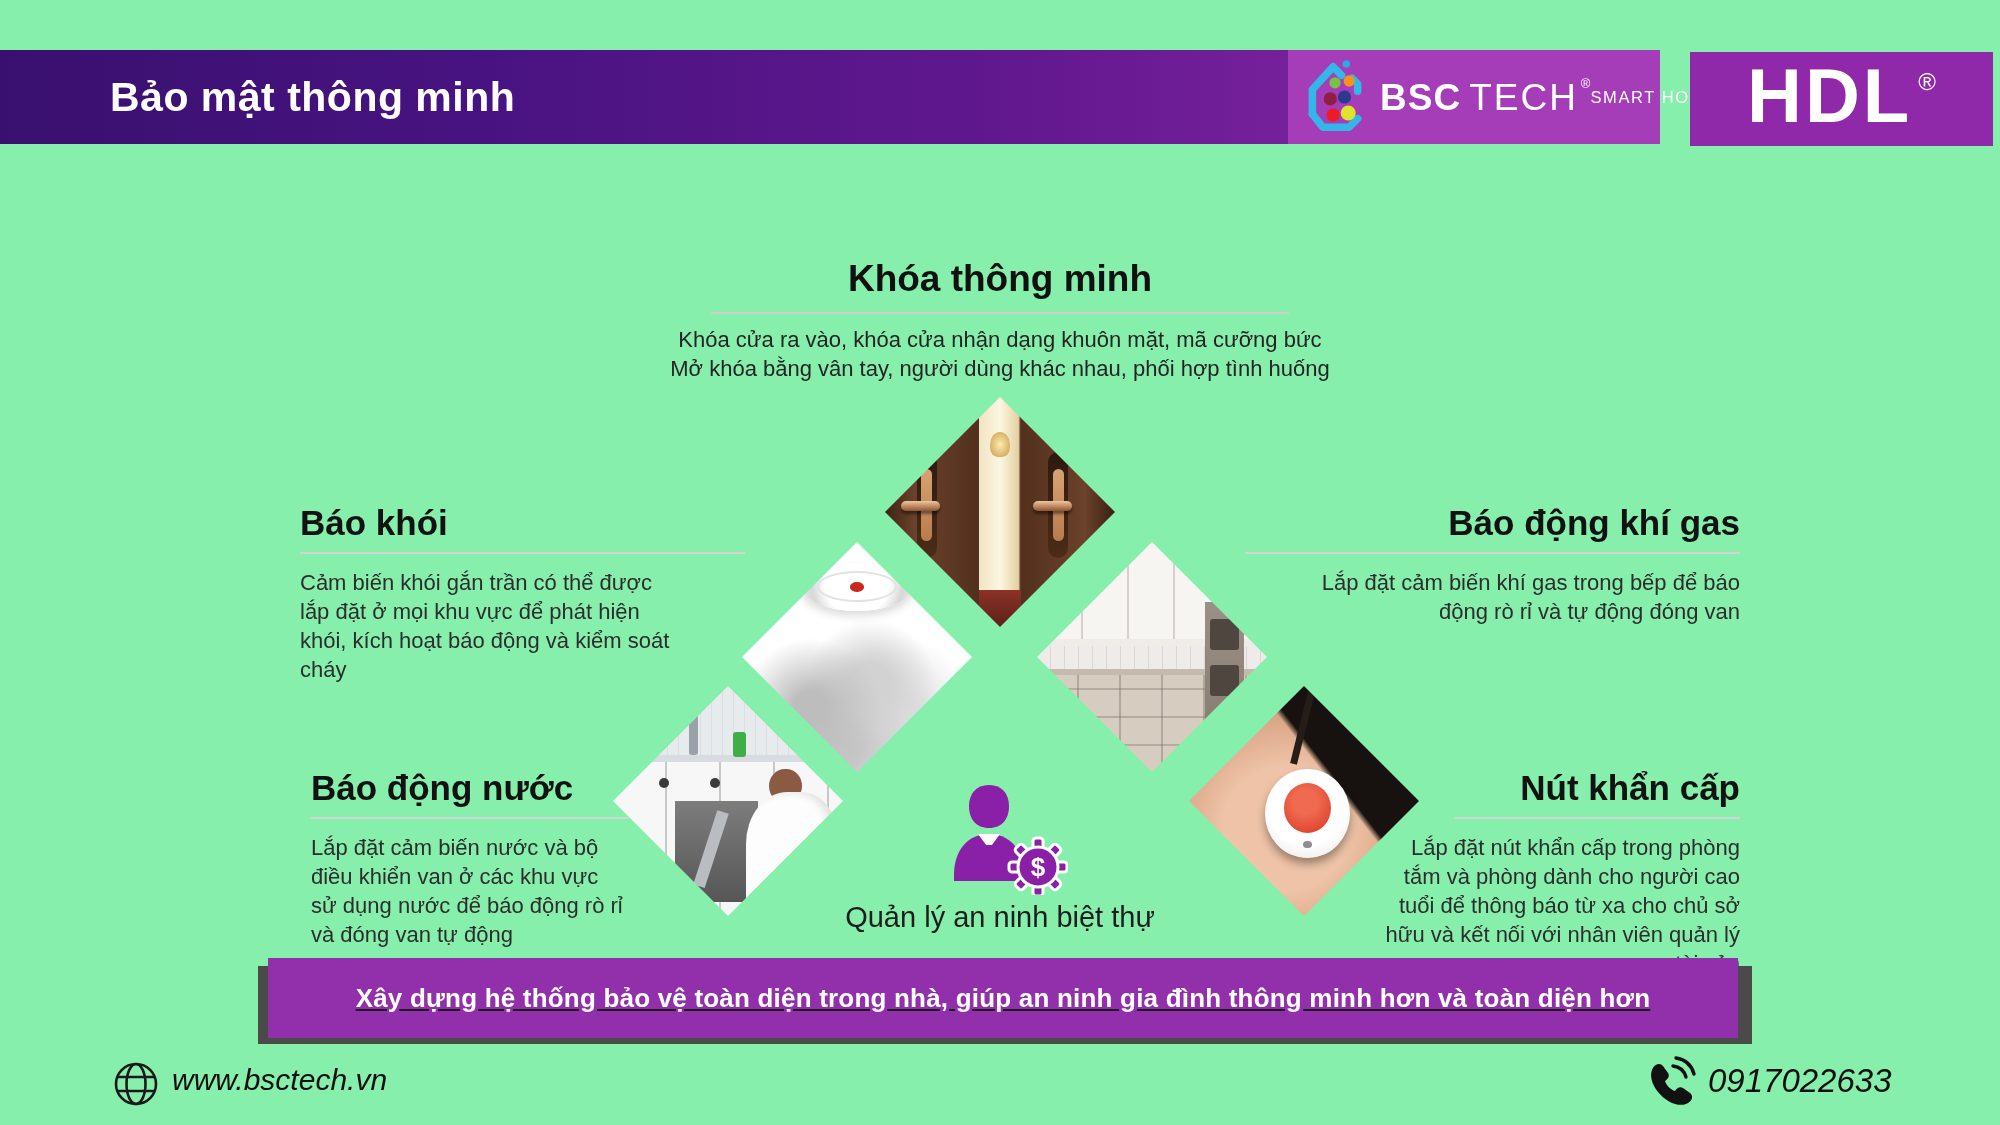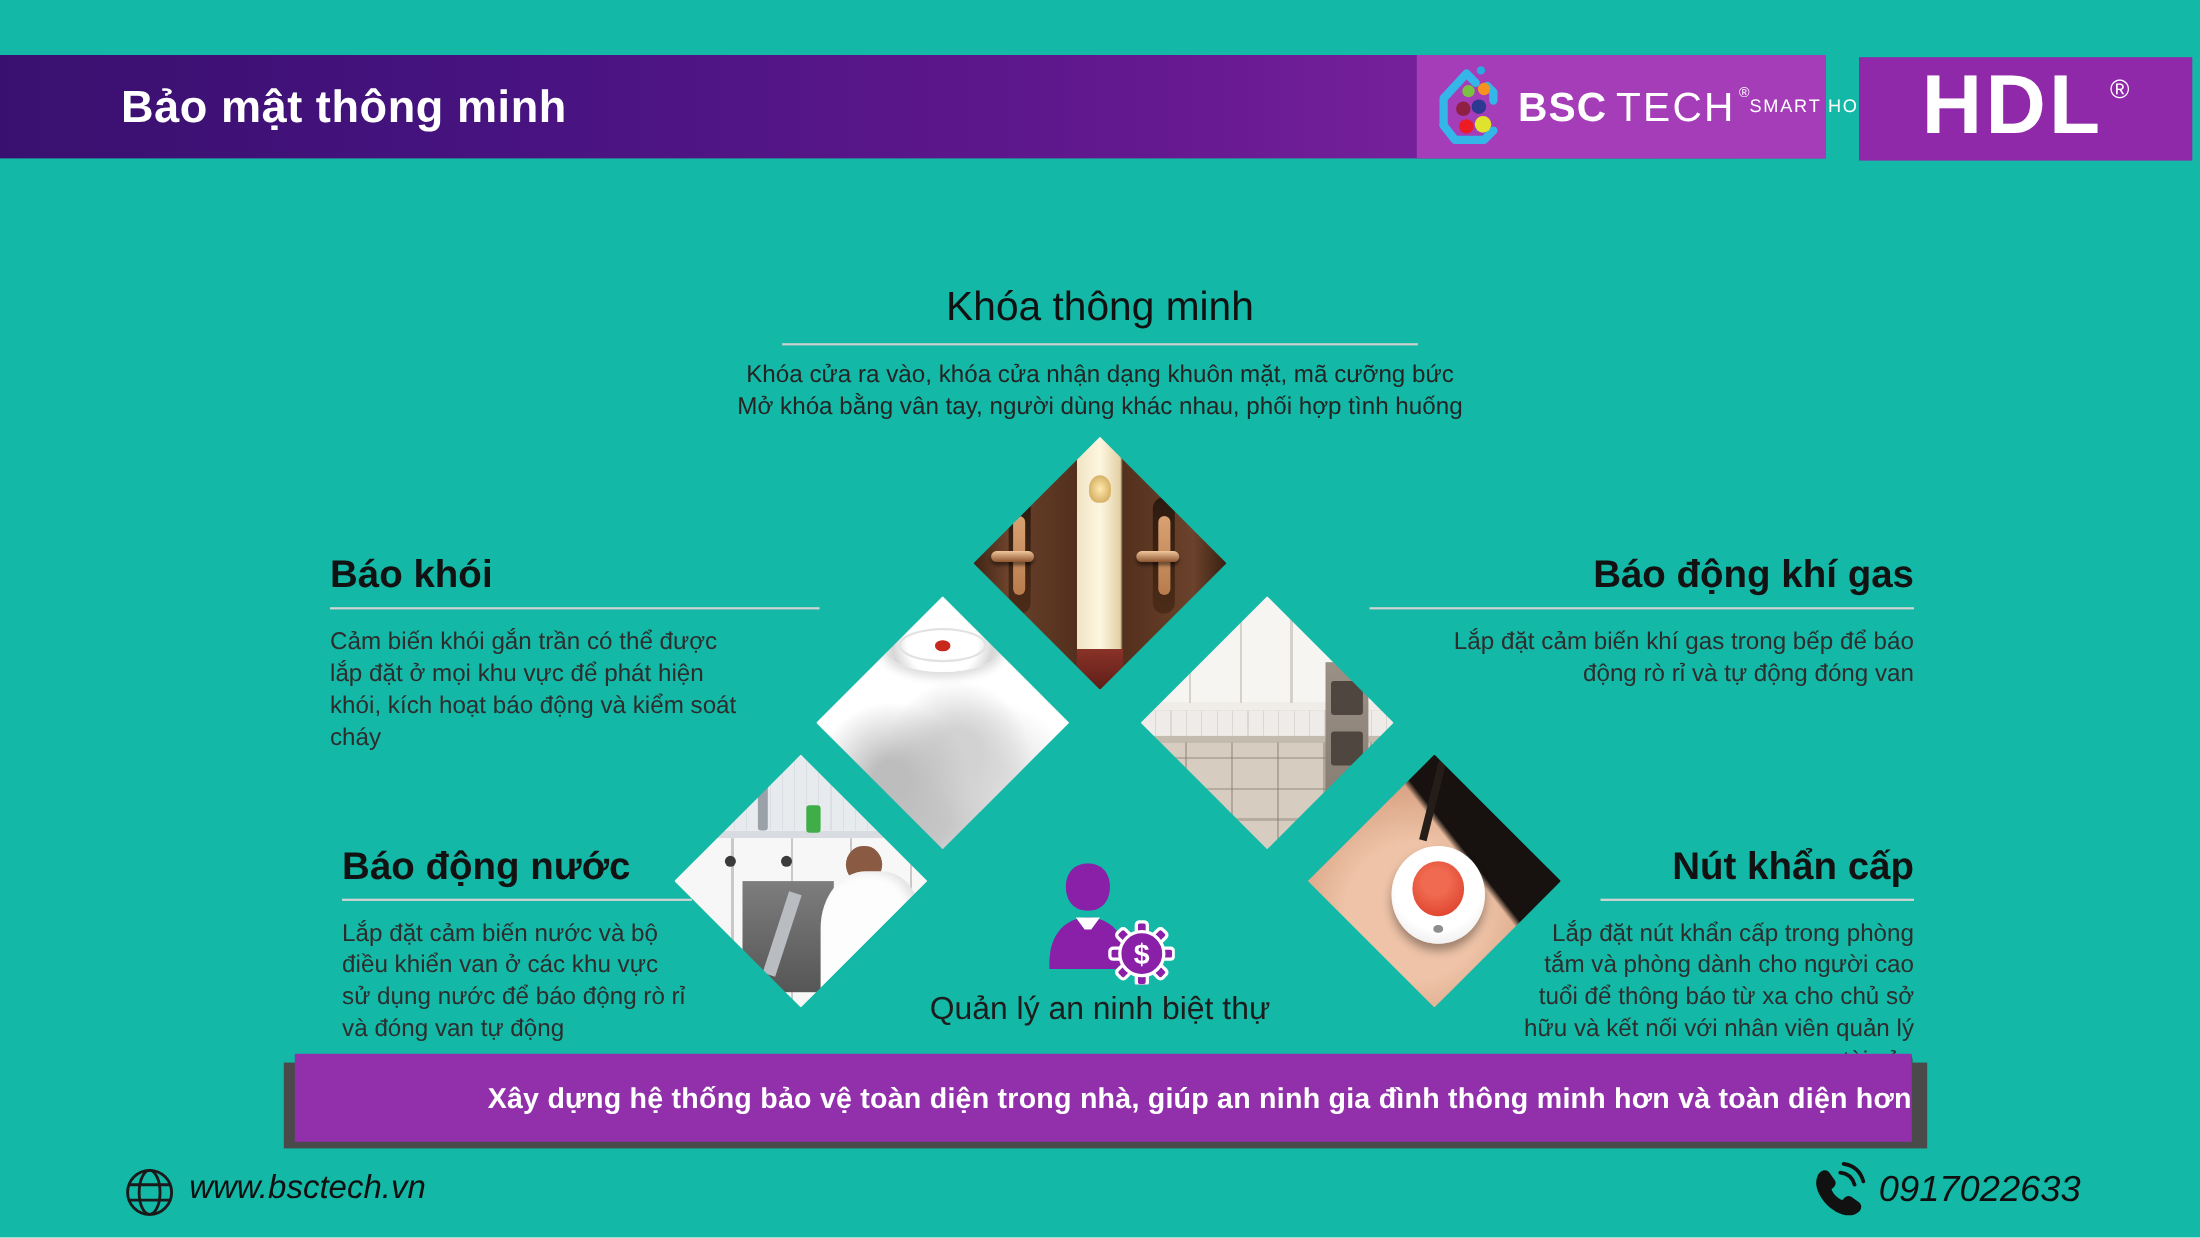--- a/index.html
+++ b/index.html
@@ -1,16 +1,16 @@
 <!DOCTYPE html>
 <html><head>
 <meta charset="utf-8">
 <style>
   html,body{margin:0;padding:0;background:#fff;}
-  .slide{position:relative;width:2000px;height:1125px;background:#14b8a6;overflow:hidden;
+  .slide{position:relative;width:2000px;height:1125px;background:#86efac;overflow:hidden;
          font-family:"Liberation Sans","DejaVu Sans",sans-serif;color:#1c1c1c;}
 
   
   .header-bar{position:absolute;left:0;top:50px;width:1660px;height:94px;
               background:linear-gradient(90deg,#39106f 0%,#471380 28%,#63188f 62%,#8f2dad 100%);}
   .header-title{position:absolute;left:110px;top:50%;transform:translateY(-50%);
                 color:#fff;font-size:41px;font-weight:bold;letter-spacing:.5px;white-space:nowrap;}
   .bsc-logo{position:absolute;right:0;top:0;width:372px;height:94px;background:#a53cb8;
             display:flex;align-items:center;}
   .bsc-house{margin:0 12px 0 14px;flex:0 0 auto;}
@@ -23,21 +23,21 @@
   .hdl-box{position:absolute;left:1690px;top:52px;width:303px;height:94px;background:#8f29a9;
            display:flex;align-items:center;justify-content:center;}
   .hdl-label{color:#fff;font-size:76px;font-weight:bold;letter-spacing:3px;line-height:1;margin-top:-6px;text-align:center;}
   .hdl-reg{color:#fff;font-size:24px;margin:-34px 0 0 6px;}
 
   
   .section-title{position:absolute;left:110px;top:203px;font-size:31px;font-weight:bold;color:#8d10ad;}
 
   
   .lock-block{position:absolute;left:600px;top:258px;width:800px;text-align:center;}
-  .lock-title{font-size:37px;font-weight:normal;color:#111;margin:0;}
+  .lock-title{font-size:37px;font-weight:bold;color:#111;margin:0;}
   .lock-divider{width:578px;height:2px;background:#cfcfcf;margin:12px auto 12px;}
   .lock-line{display:block;font-size:22px;color:#242424;line-height:1.3;}
 
   
   .feature h2{font-size:35px;font-weight:bold;color:#121212;margin:0 0 9px;}
   .feature .divider{height:2px;background:#d4d4d4;margin-bottom:14px;}
   .feature p{font-size:22px;line-height:1.32;color:#2d2d2d;margin:0;}
   .f-smoke{position:absolute;left:300px;top:503px;width:445px;text-align:left;}
   .f-smoke p{width:385px;}
   .f-gas{position:absolute;left:1245px;top:503px;width:495px;text-align:right;}
@@ -138,21 +138,21 @@
       background:#8d8d92;}
 
   
   .manager{position:absolute;left:942px;top:783px;}
   .center-label{position:absolute;left:830px;top:901px;width:340px;text-align:center;
                 font-size:29px;color:#1d1d1d;}
 
   
   .banner-shadow{position:absolute;left:258px;top:966px;width:1494px;height:78px;background:#4a4a4a;}
   .banner{position:absolute;left:268px;top:958px;width:1470px;height:80px;background:#9230ab;
-          display:flex;align-items:center;justify-content:flex-end;}
+          display:flex;align-items:center;justify-content:center;text-decoration:underline;}
   .banner-text{color:#fff;font-size:26px;font-weight:bold;letter-spacing:.2px;white-space:nowrap;}
 
   
   .site{position:absolute;left:172px;top:1063px;font-size:30px;font-style:italic;color:#101010;}
   .globe{position:absolute;left:112px;top:1060px;}
   .phone-icon{position:absolute;left:1640px;top:1054px;}
   .phone-number{position:absolute;left:1708px;top:1062px;font-size:33px;font-style:italic;color:#101010;}
 </style>
 </head>
 <body>

